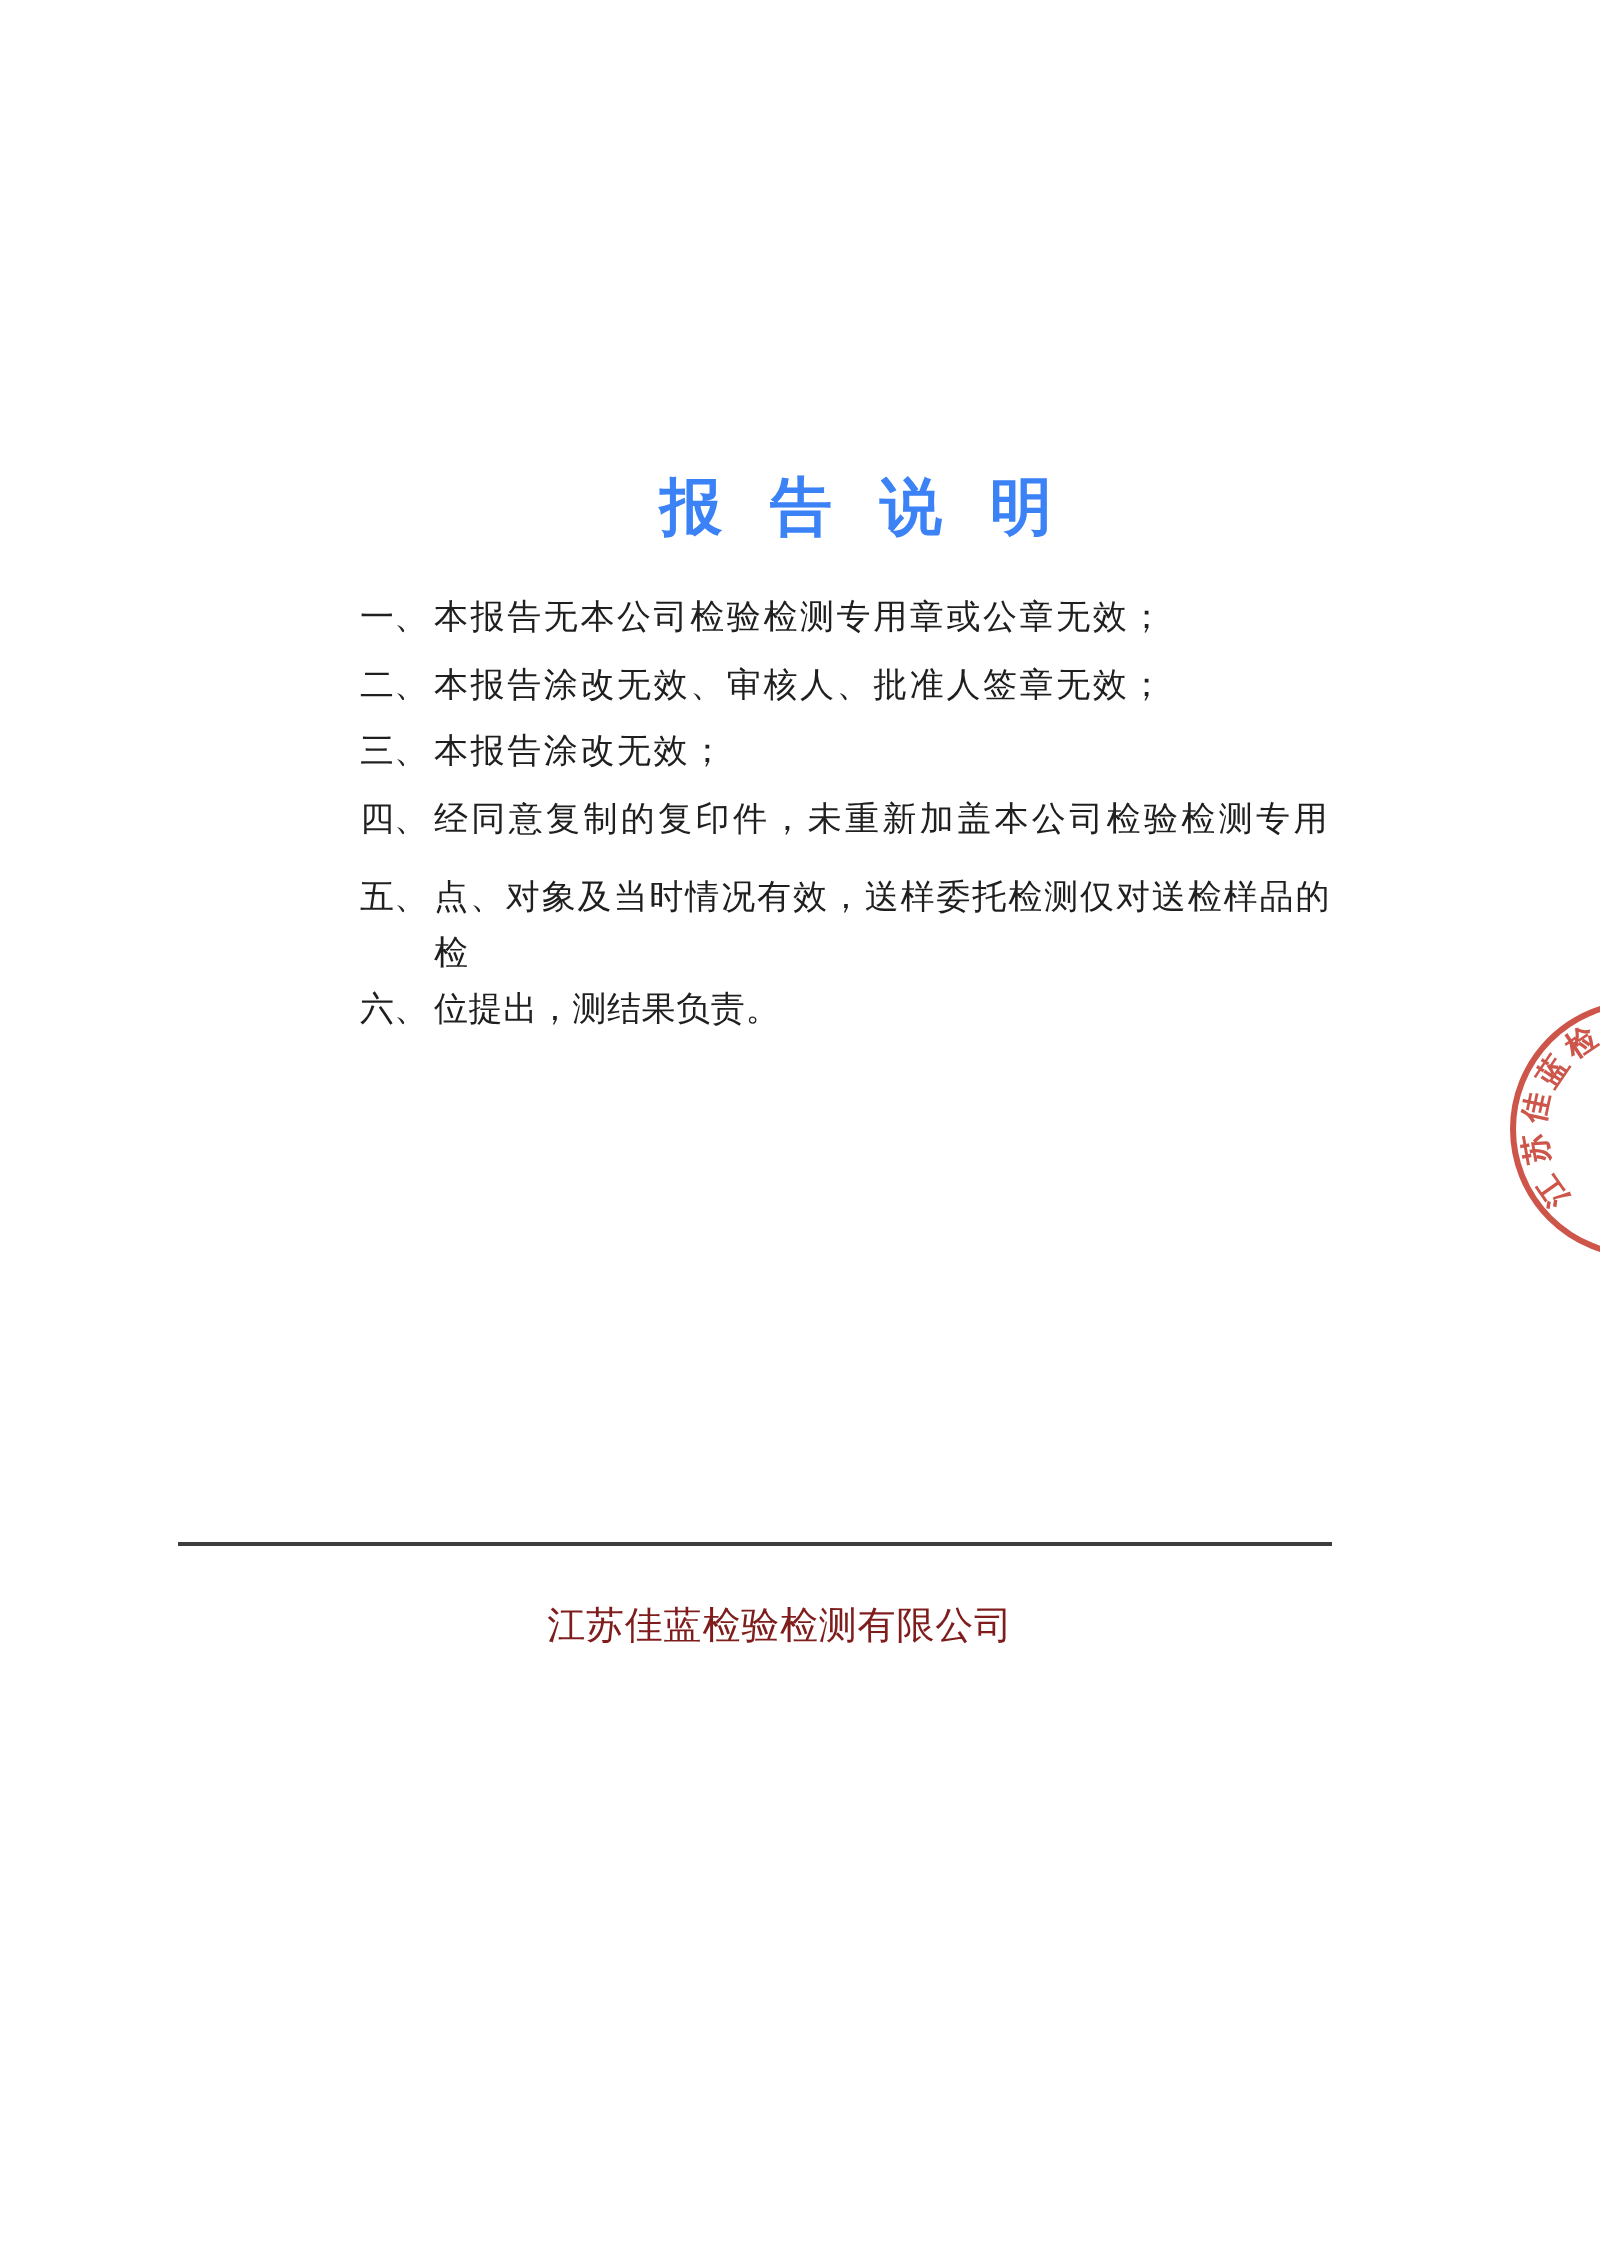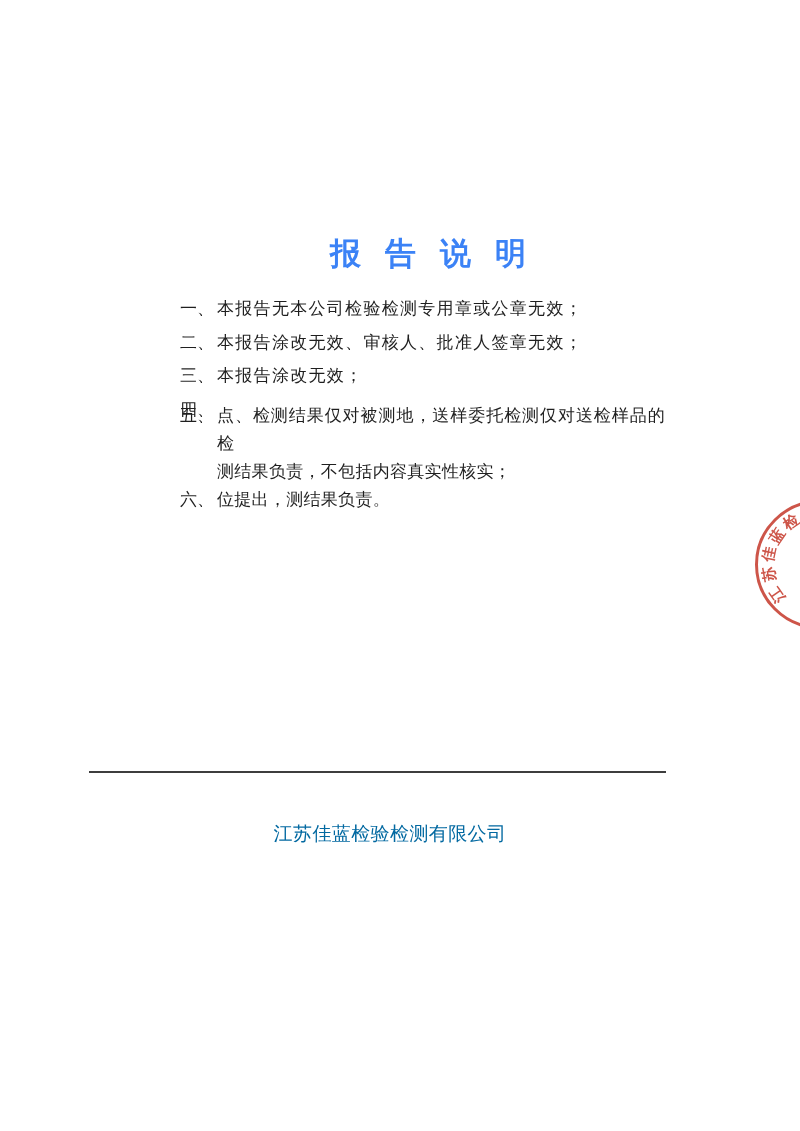--- a/index.html
+++ b/index.html
@@ -62,26 +62,26 @@
     position: absolute;
     left: 89px;
     top: 771px;
     width: 577px;
     height: 2px;
     background: #3d3d3d;
   }
   .company {
     position: absolute;
     left: 140px;
-    top: 823px;
+    top: 803px;
     width: 500px;
     text-align: center;
     font-size: 19px;
     letter-spacing: 0.4px;
-    color: #0369a1;
+    color: #7f1d1d;
     line-height: 22px;
   }
   
   .stamp { position: absolute; left: 0; top: 0; width: 800px; height: 1131px; pointer-events: none; opacity: 0.92; }
   .seal-ring {
     position: absolute;
     left: 755px;
     top: 500px;
     width: 123px;
     height: 123px;
@@ -124,26 +124,26 @@
       <div class="line">本报告涂改无效、审核人、批准人签章无效；</div>
     </div>
 
     <div class="item loose">
       <span class="num">三、</span>
       <div class="line">本报告涂改无效；</div>
     </div>
 
     <div class="item loose">
       <span class="num">四、</span>
+      <div class="line full">经同意复制的复印件，未重新加盖本公司检验检测专用</div>
     </div>
 
     <div class="item tight gap-before">
       <span class="num">五、</span>
-      <div class="line full">点、检测结果仅对被测地，送样委托检测仅对送检样品的检</div>
-      <div class="line">测结果负责，不包括内容真实性核实；</div>
+      <div class="line full">点、对象及当时情况有效，送样委托检测仅对送检样品的检</div>
     </div>
 
     <div class="item tight">
       <span class="num">六、</span>
       <div class="line">位提出，测结果负责。</div>
     </div>
 
   </div>
 
   <div class="divider"></div>

